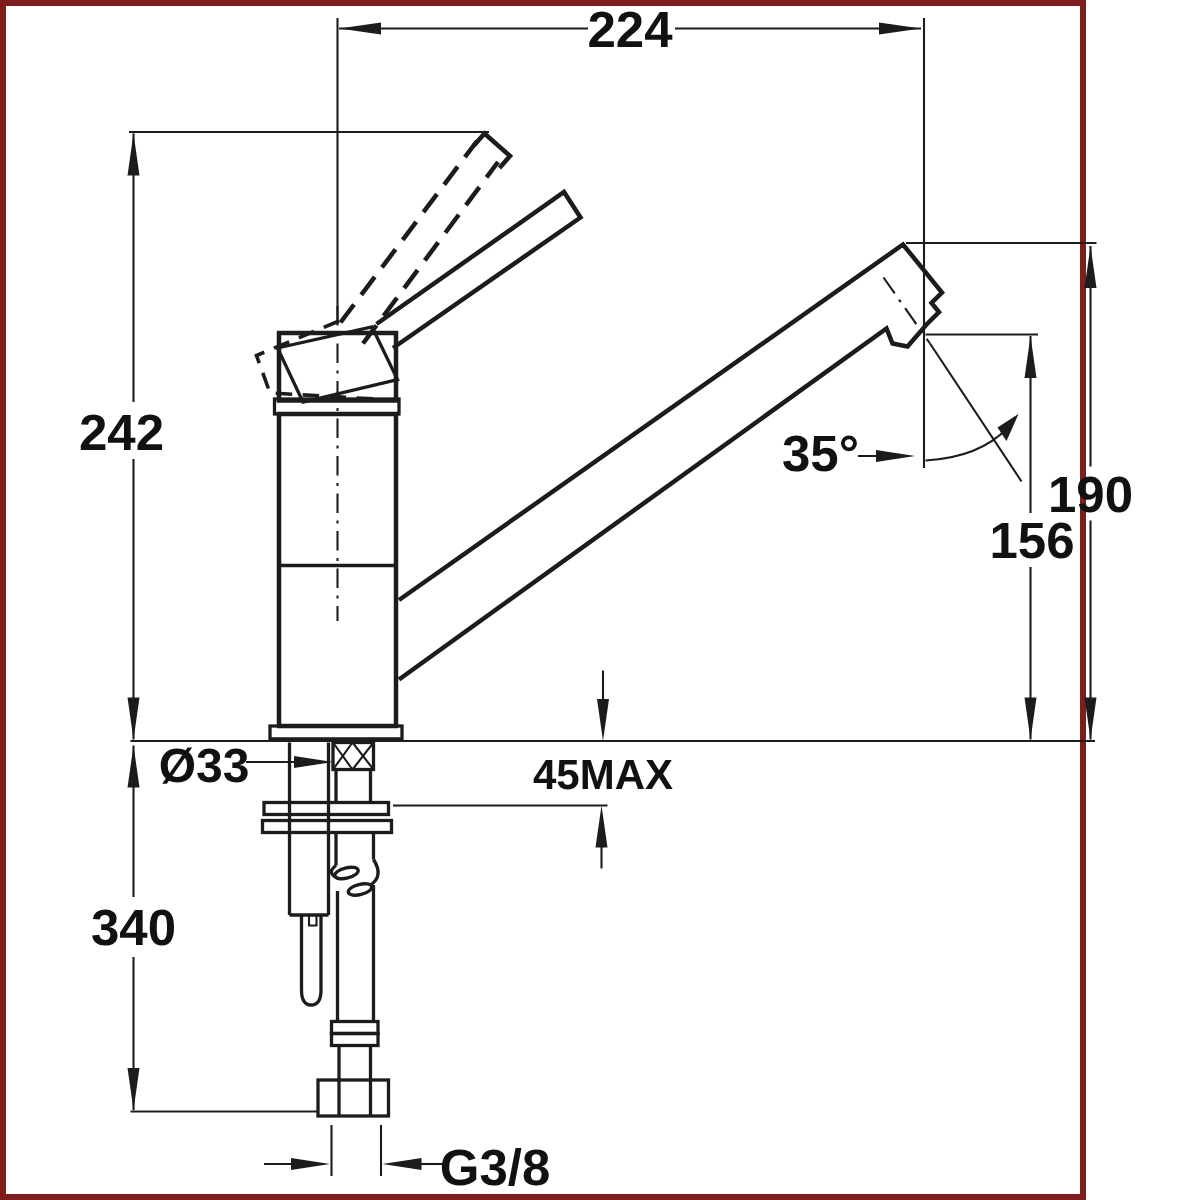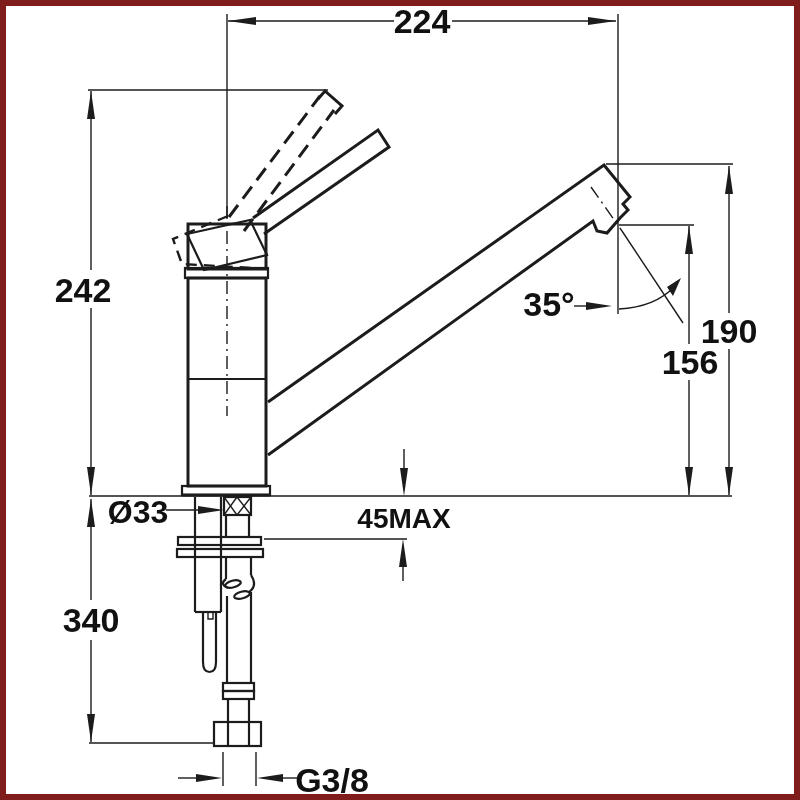--- a/index.html
+++ b/index.html
@@ -1,17 +1,17 @@
 <!DOCTYPE html>
 <html><head>
 <meta charset="utf-8">
 <style>
   html,body{margin:0;padding:0;background:#fff;}
-  .stage{position:relative;width:800px;height:800px;background:#ffffff;
-         border:6px solid #7f1d1d;box-sizing:border-box;
+  .stage{position:relative;width:724px;height:800px;background:#ffffff;
+         border:4px solid #7f1d1d;box-sizing:border-box;
          font-family:"Liberation Sans", sans-serif;}
   svg{position:absolute;left:0;top:0;}
   .thin{stroke:#1c1c1c;stroke-width:1.4;fill:none;}
   .med{stroke:#1c1c1c;stroke-width:2.2;fill:none;}
   .thick{stroke:#1c1c1c;stroke-width:3;fill:none;}
   .arrow{fill:#1c1c1c;stroke:none;}
   .dashdot{stroke:#1c1c1c;stroke-width:1.4;fill:none;stroke-dasharray:13 5 2 5;}
   .dashthick{stroke:#1c1c1c;stroke-width:3;fill:none;stroke-dasharray:15 8;}
   .dashmed{stroke:#1c1c1c;stroke-width:2.4;fill:none;stroke-dasharray:11 7;}
   text{fill:#111;font-weight:bold;font-family:"Liberation Sans",sans-serif;}

